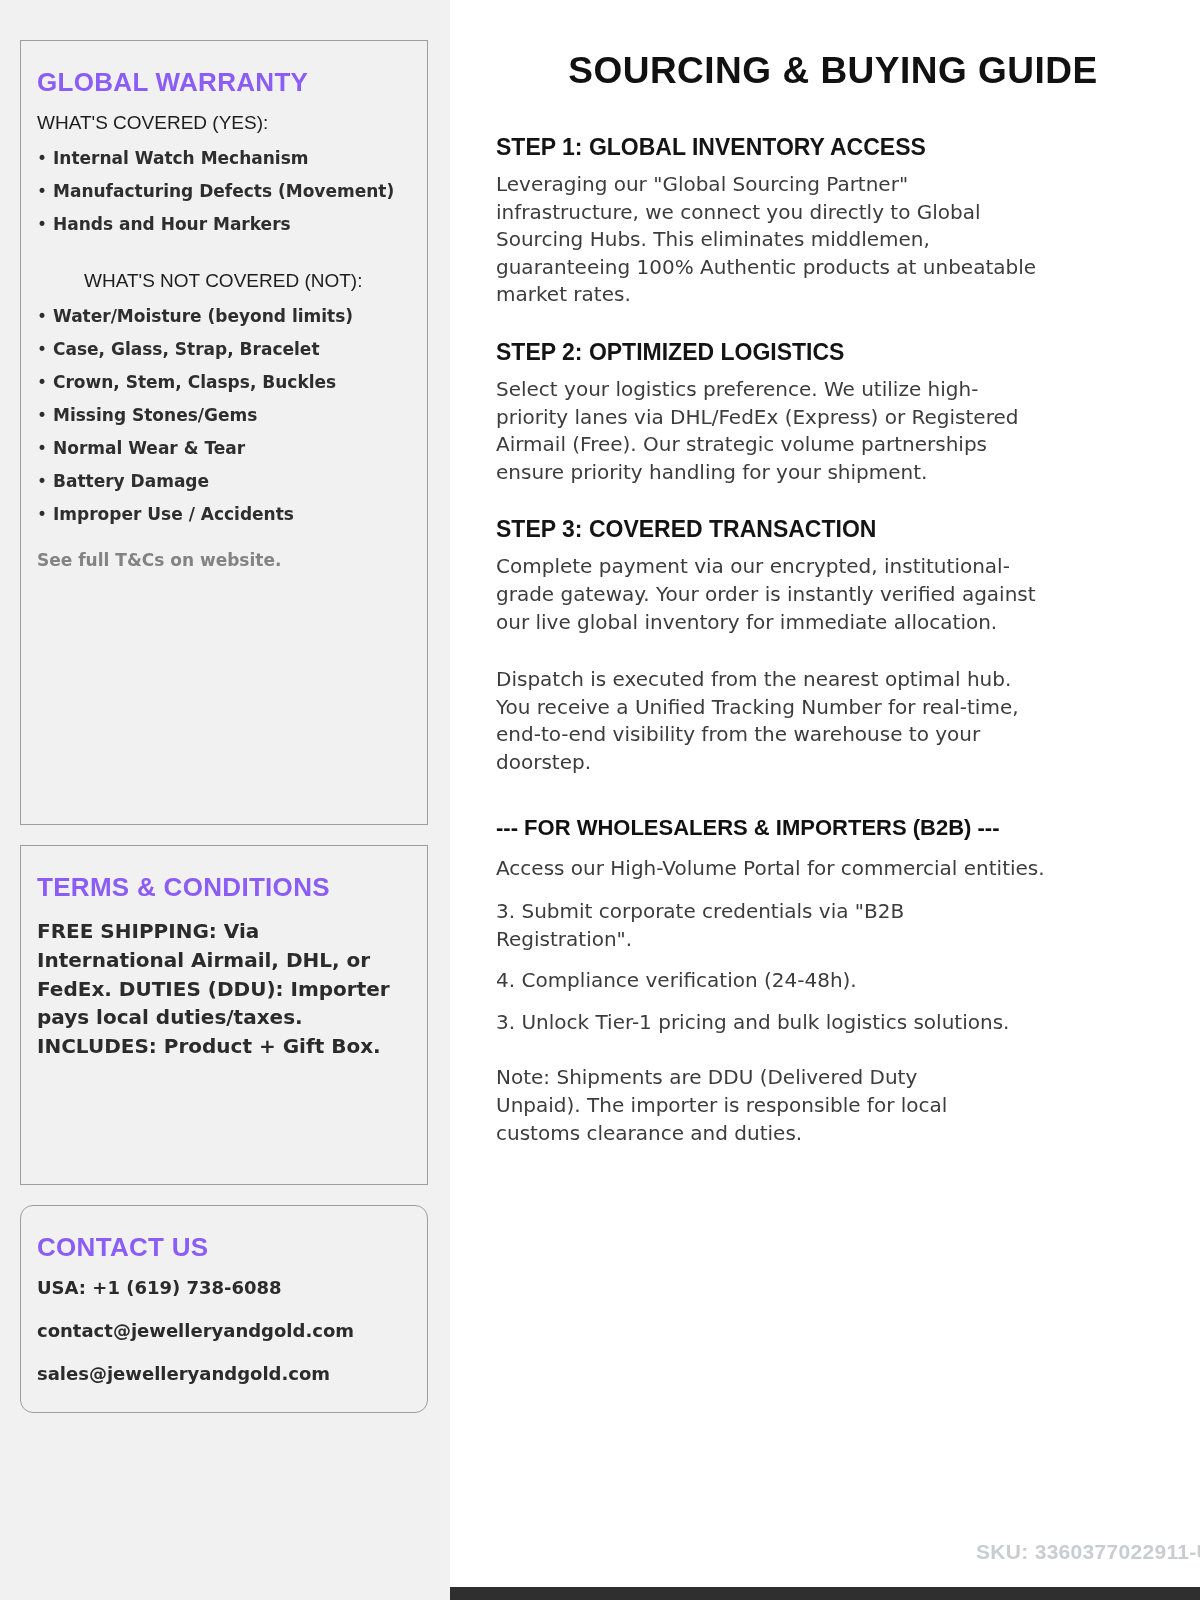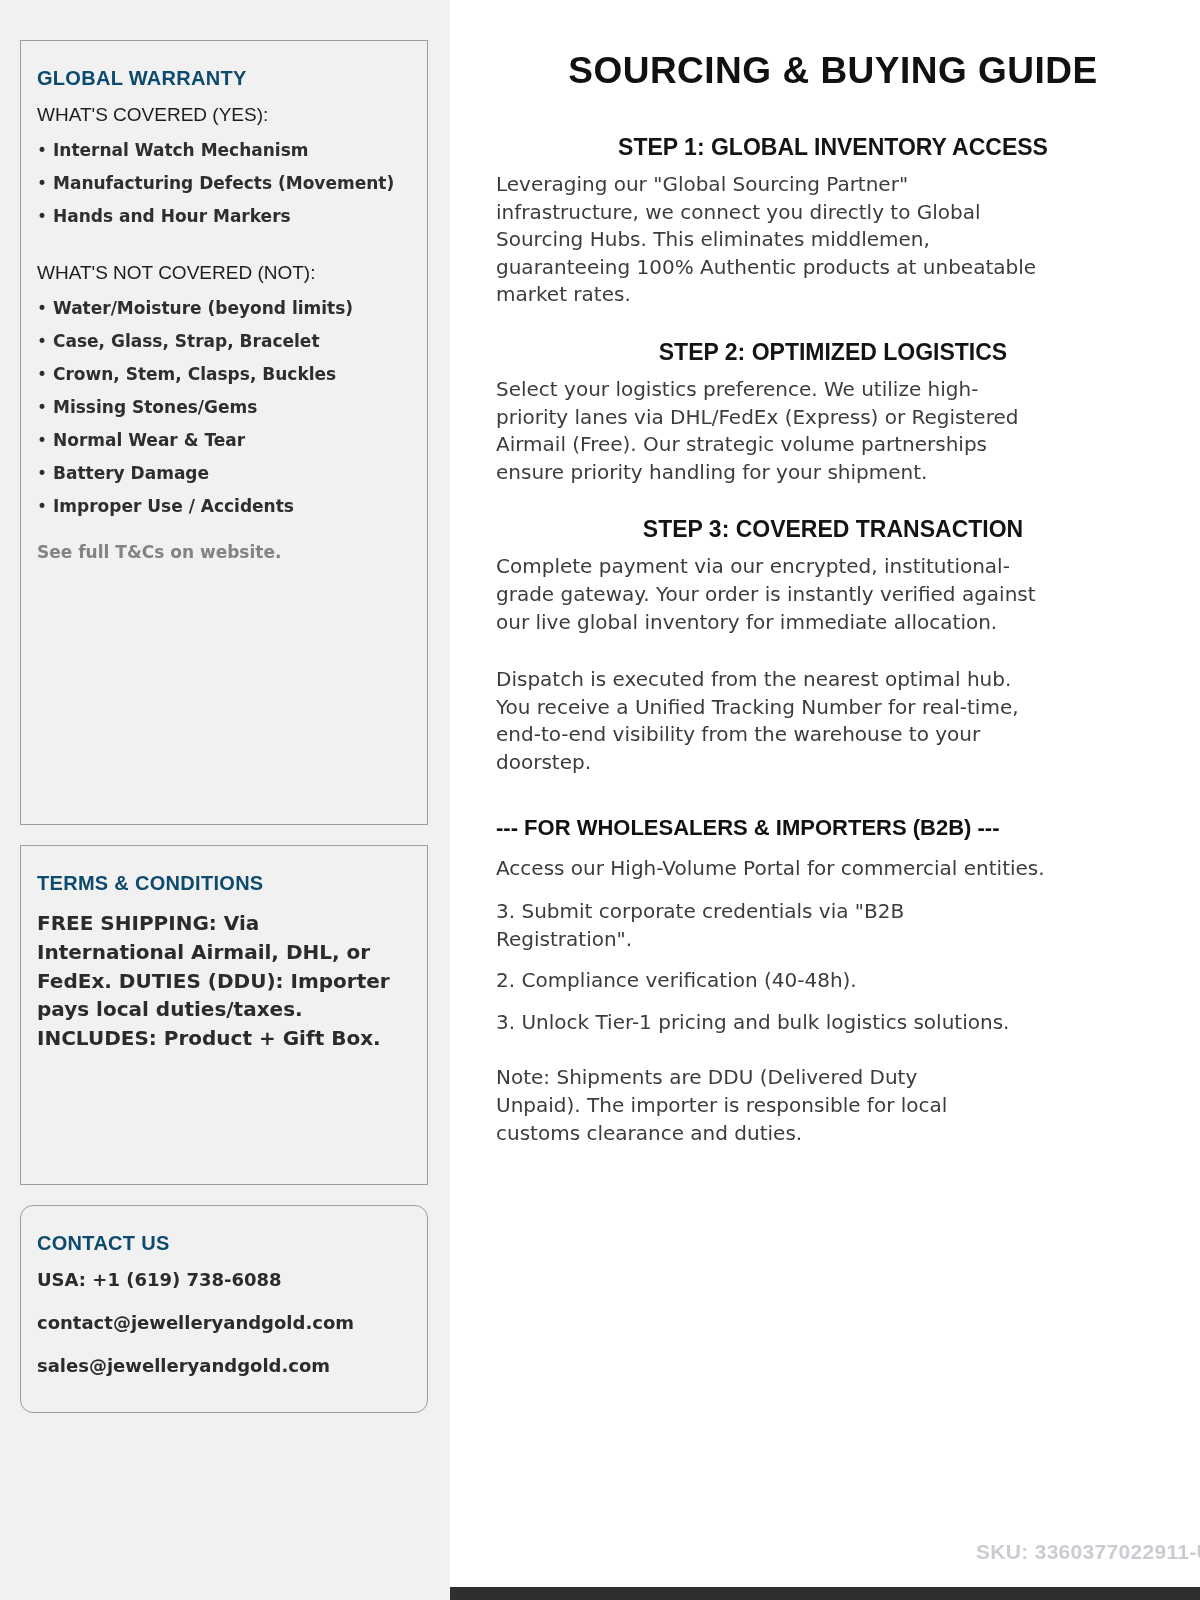--- a/index.html
+++ b/index.html
@@ -22,33 +22,33 @@
   .panel {
     border:1px solid #9e9e9e;
     background:#f1f1f1;
     padding:26px 18px 20px 16px;
   }
   .panel-warranty { height:785px; margin-bottom:20px; }
   .panel-terms    { height:340px; margin-bottom:20px; }
   .panel-contact  { height:208px;border-radius:13px; }
 
   .panel-title {
-    font-size:20px;
+    font-size:26px;
     font-weight:800;
     letter-spacing:.3px;
-    color:#0c4a6e;
+    color:#8b5cf6;
     margin-bottom:14px;
   }
   .sub-heading {
     font-size:19px;
     font-weight:400;
     color:#1d1d1d;
     margin-bottom:14px;
   }
-  .sub-heading.second { margin-top:36px; }
+  .sub-heading.second { margin-top:36px;margin-left:47px; }
 
   ul.bullet-list { list-style:none; }
   ul.bullet-list li {
     font-family:"DejaVu Sans", sans-serif;
     font-size:17px;
     font-weight:700;
     color:#2e2e2e;
     margin-bottom:13px;
     padding-left:16px;
     position:relative;
@@ -101,21 +101,20 @@
     color:#111;
     text-align:center;
     margin-bottom:42px;
   }
   .step { margin-bottom:30px; }
   .step-heading {
     font-size:23px;
     font-weight:800;
     color:#141414;
     margin-bottom:10px;
-    text-align:center;
   }
   .step-body {
     font-family:"DejaVu Sans", sans-serif;
     font-size:20px;
     color:#3c3c3c;
     line-height:1.38;
     max-width:545px;
   }
 
   .b2b-heading {
@@ -227,21 +226,21 @@
   </section>
 
   <section class="step">
     <p class="step-body">Dispatch is executed from the nearest optimal hub. You receive a Unified Tracking Number for real-time, end-to-end visibility from the warehouse to your doorstep.</p>
   </section>
 
   <section>
     <h2 class="b2b-heading">--- FOR WHOLESALERS &amp; IMPORTERS (B2B) ---</h2>
     <p class="b2b-intro">Access our High-Volume Portal for commercial entities.</p>
     <p class="b2b-item">3. Submit corporate credentials via "B2B Registration".</p>
-    <p class="b2b-item">2. Compliance verification (40-48h).</p>
+    <p class="b2b-item">4. Compliance verification (24-48h).</p>
     <p class="b2b-item">3. Unlock Tier-1 pricing and bulk logistics solutions.</p>
     <p class="b2b-note">Note: Shipments are DDU (Delivered Duty Unpaid). The importer is responsible for local customs clearance and duties.</p>
   </section>
 
   <div class="sku">SKU: 3360377022911-U</div>
   <div class="bottom-bar"></div>
 
 </main>
 
 </body></html>

